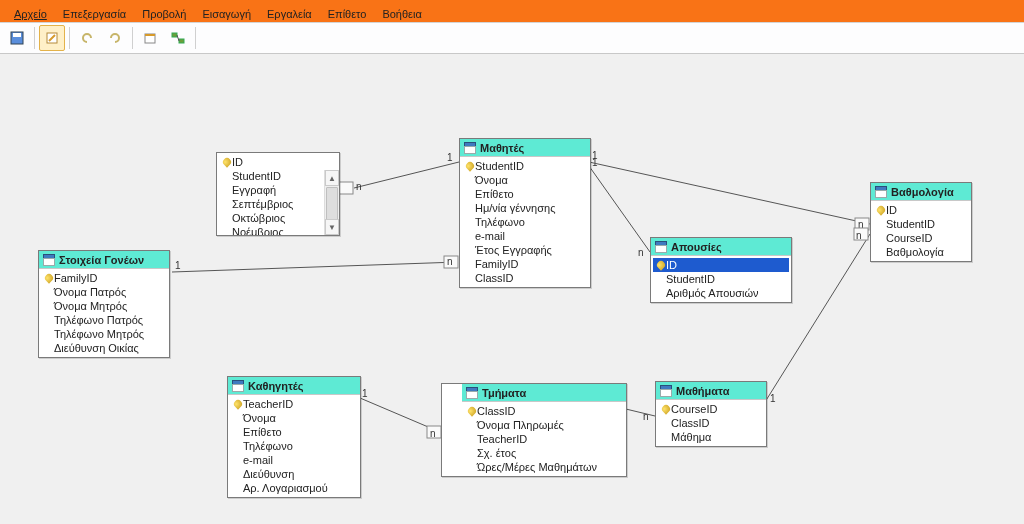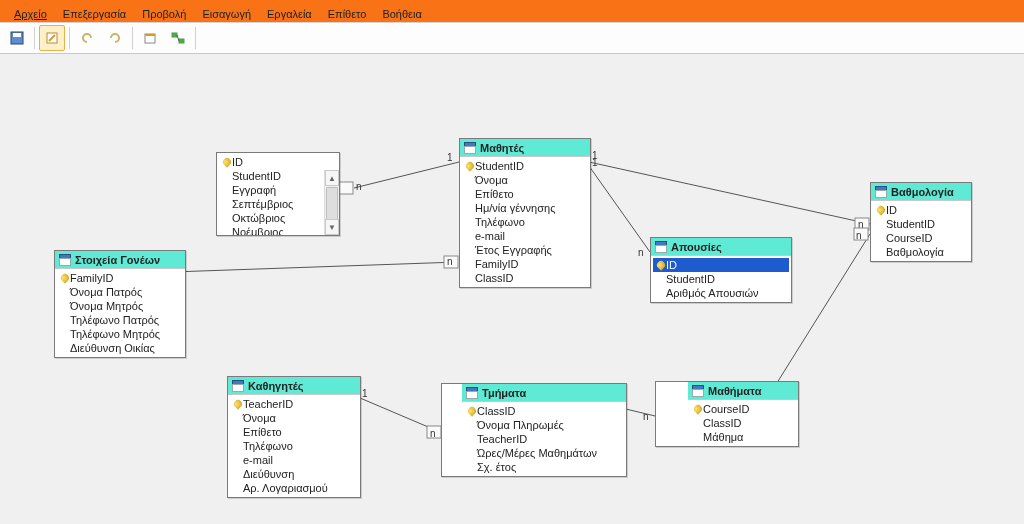--- a/index.html
+++ b/index.html
@@ -119,21 +119,21 @@
   <text x="608" y="348">1</text>
       <text x="643" y="366">n</text>
 
   <line x1="765" y1="348" x2="870" y2="180"></line>
       <rect class="handle" x="854" y="174" width="14" height="12"></rect>
   <text x="770" y="348">1</text>
       <text x="856" y="185">n</text>
 </svg>
 
 <div id="tables-root">
-      <div class="tblwin" style="left: 54px; top: 196px; width: 130px;">
+      <div class="tblwin" style="left: 38px; top: 196px; width: 130px;">
         <div class="tblhead">
           <div class="tblicon">
             <div class="top"></div>
             <div class="bot"></div>
           </div>
           <span class="title">Στοιχεία Γονέων</span>
         </div>
         <div class="tblbody">
           <div class="fld">
             <span class="key pk"></span>
@@ -346,29 +346,29 @@
           <div class="fld">
             <span class="key"></span>
             <span>Όνομα Πληρωμές</span>
           </div>
           <div class="fld">
             <span class="key"></span>
             <span>TeacherID</span>
           </div>
           <div class="fld">
             <span class="key"></span>
+            <span>Σχ. έτος</span>
+          </div>
+          <div class="fld">
+            <span class="key"></span>
             <span>Ώρες/Μέρες Μαθημάτων</span>
           </div>
-          <div class="fld">
-            <span class="key"></span>
-            <span>Σχ. έτος</span>
-          </div>
-        </div>
-      </div>
-      <div class="tblwin" style="left: 655px; top: 327px; width: 110px; padding-left: 32px;">
+        </div>
+      </div>
+      <div class="tblwin" style="left: 655px; top: 327px; width: 110px;">
         <div class="tblhead">
           <div class="tblicon">
             <div class="top"></div>
             <div class="bot"></div>
           </div>
           <span class="title">Μαθήματα</span>
         </div>
         <div class="tblbody">
           <div class="fld">
             <span class="key pk"></span>

